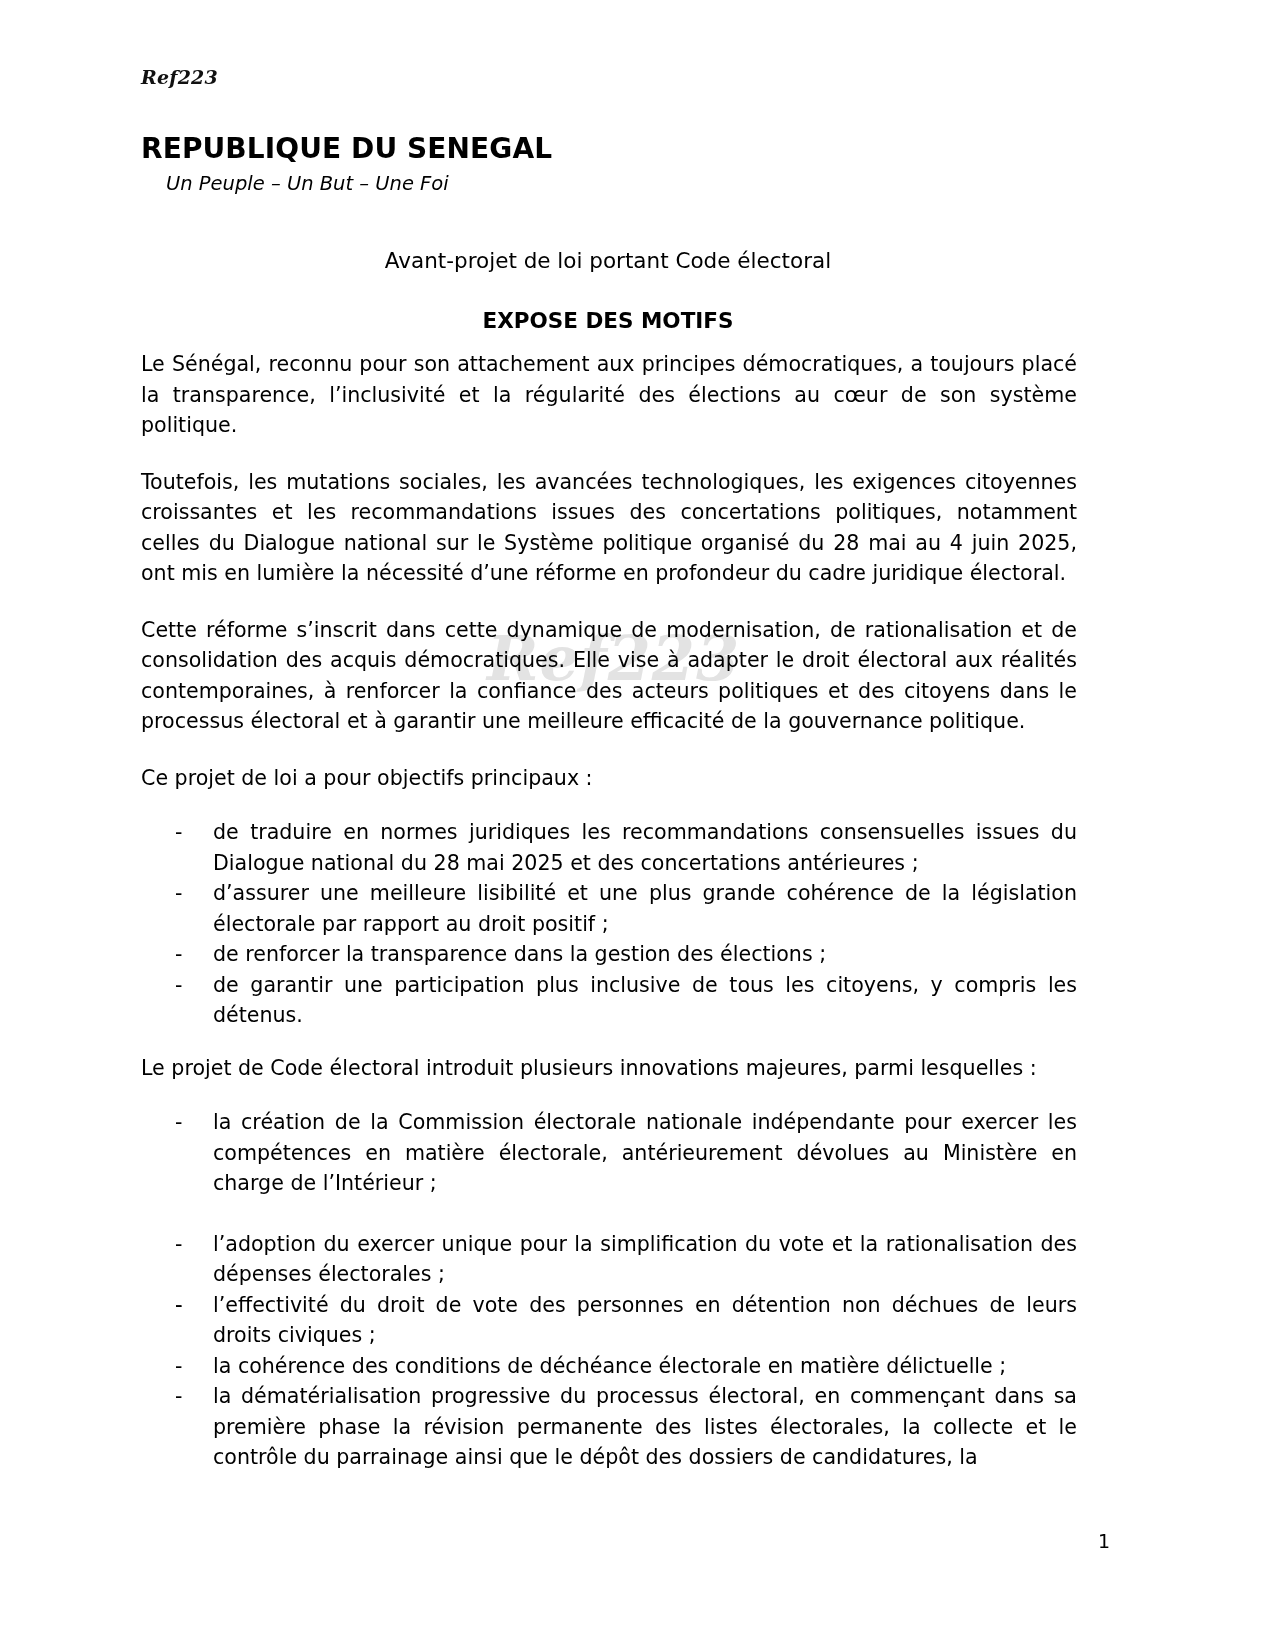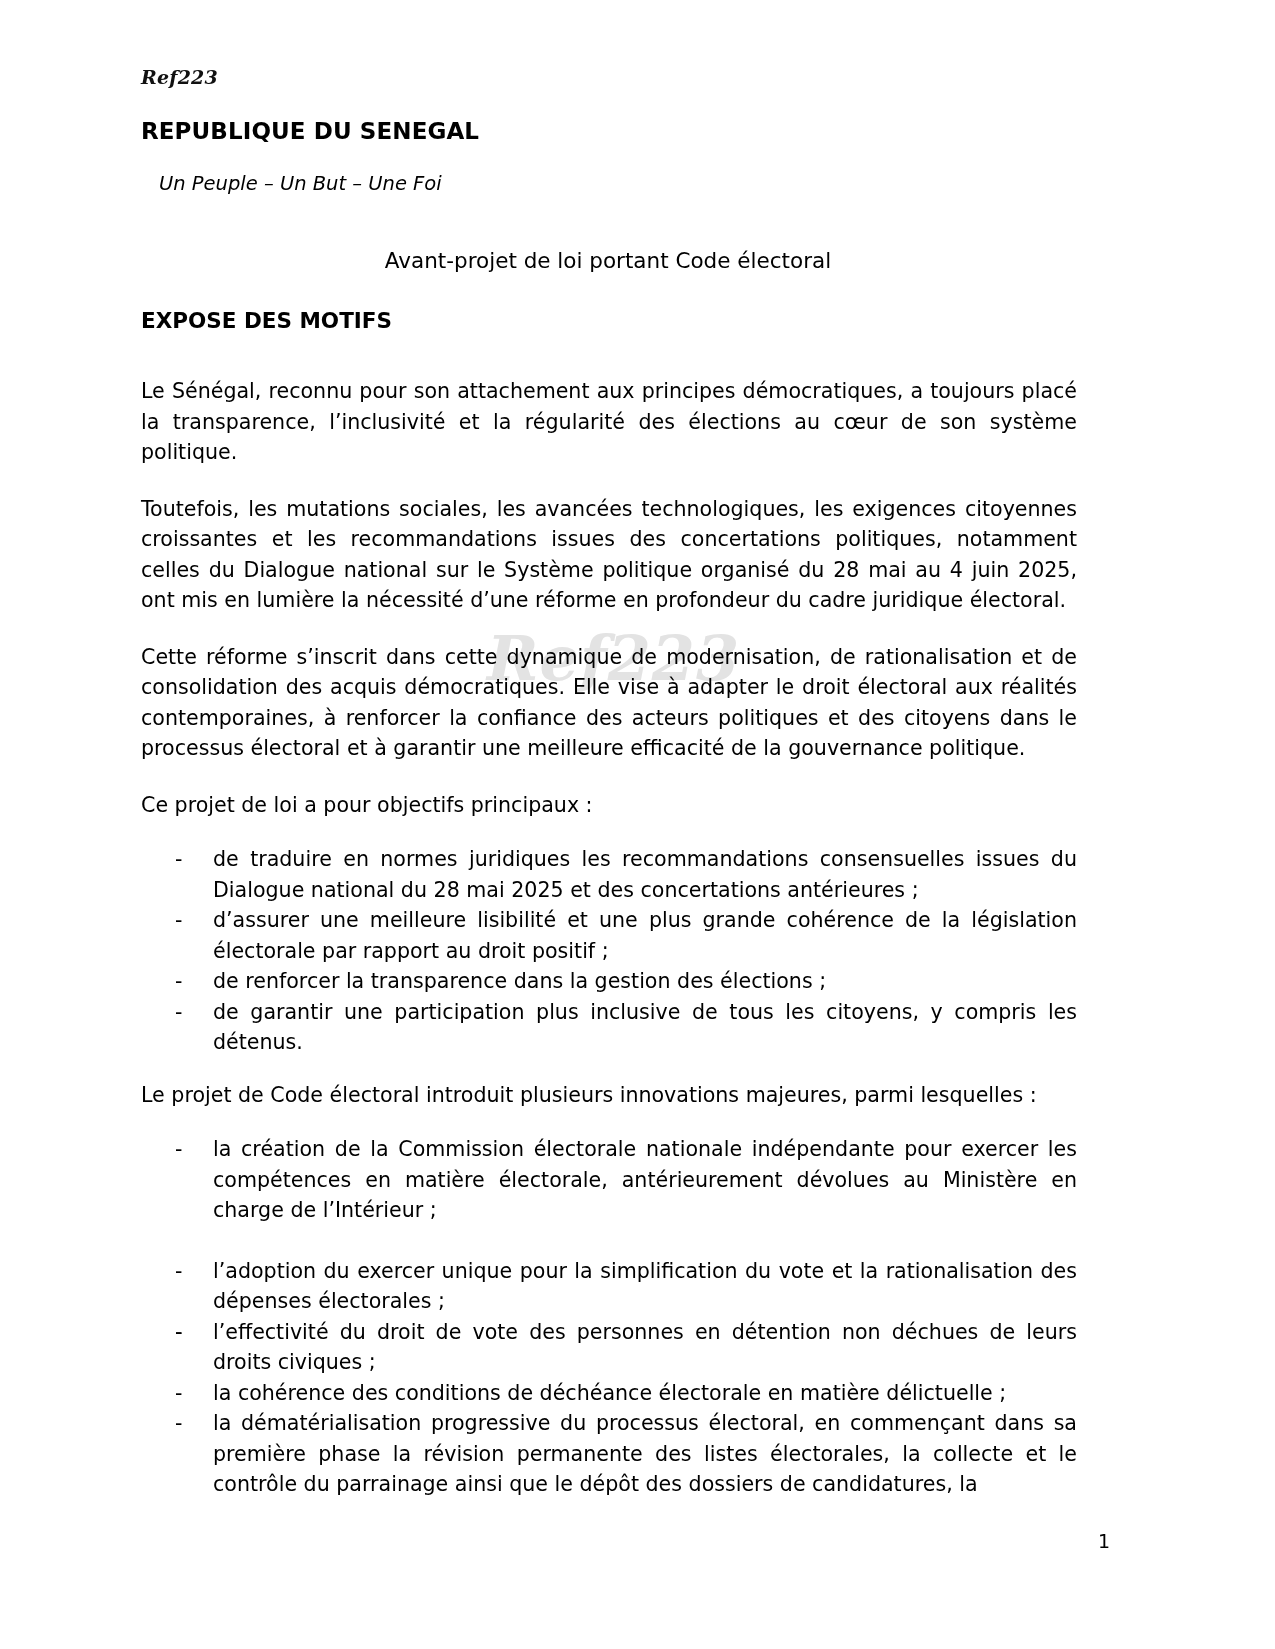--- a/index.html
+++ b/index.html
@@ -30,30 +30,30 @@
     font-style: italic;
     font-weight: 600;
     font-size: 19px;
     letter-spacing: 0.2px;
     color: #111;
   }
 
   .country-title {
     position: absolute;
     left: 141px;
-    top: 118px;
+    top: 132px;
     font-family: "DejaVu Sans", sans-serif;
     font-weight: bold;
-    font-size: 23px;
+    font-size: 28px;
     letter-spacing: 0.1px;
   }
 
   .motto {
     position: absolute;
-    left: 159px;
+    left: 166px;
     top: 172px;
     font-family: "DejaVu Sans", sans-serif;
     font-style: italic;
     font-size: 19.5px;
   }
 
   .doc-title {
     position: absolute;
     left: 141px;
     top: 248px;
@@ -61,29 +61,29 @@
     text-align: center;
     font-weight: normal;
     font-size: 21.5px;
   }
 
   .section-title {
     position: absolute;
     left: 141px;
     top: 308px;
     width: 934px;
-    text-align: left;
+    text-align: center;
     font-weight: bold;
     font-size: 21.5px;
   }
 
   .body-block {
     position: absolute;
     left: 141px;
-    top: 376px;
+    top: 349px;
     width: 936px;
   }
 
   p.para {
     margin: 0 0 26px 0;
     text-align: justify;
     text-justify: inter-word;
     font-size: 20.6px;
     line-height: 30.5px;
     hyphens: none;

